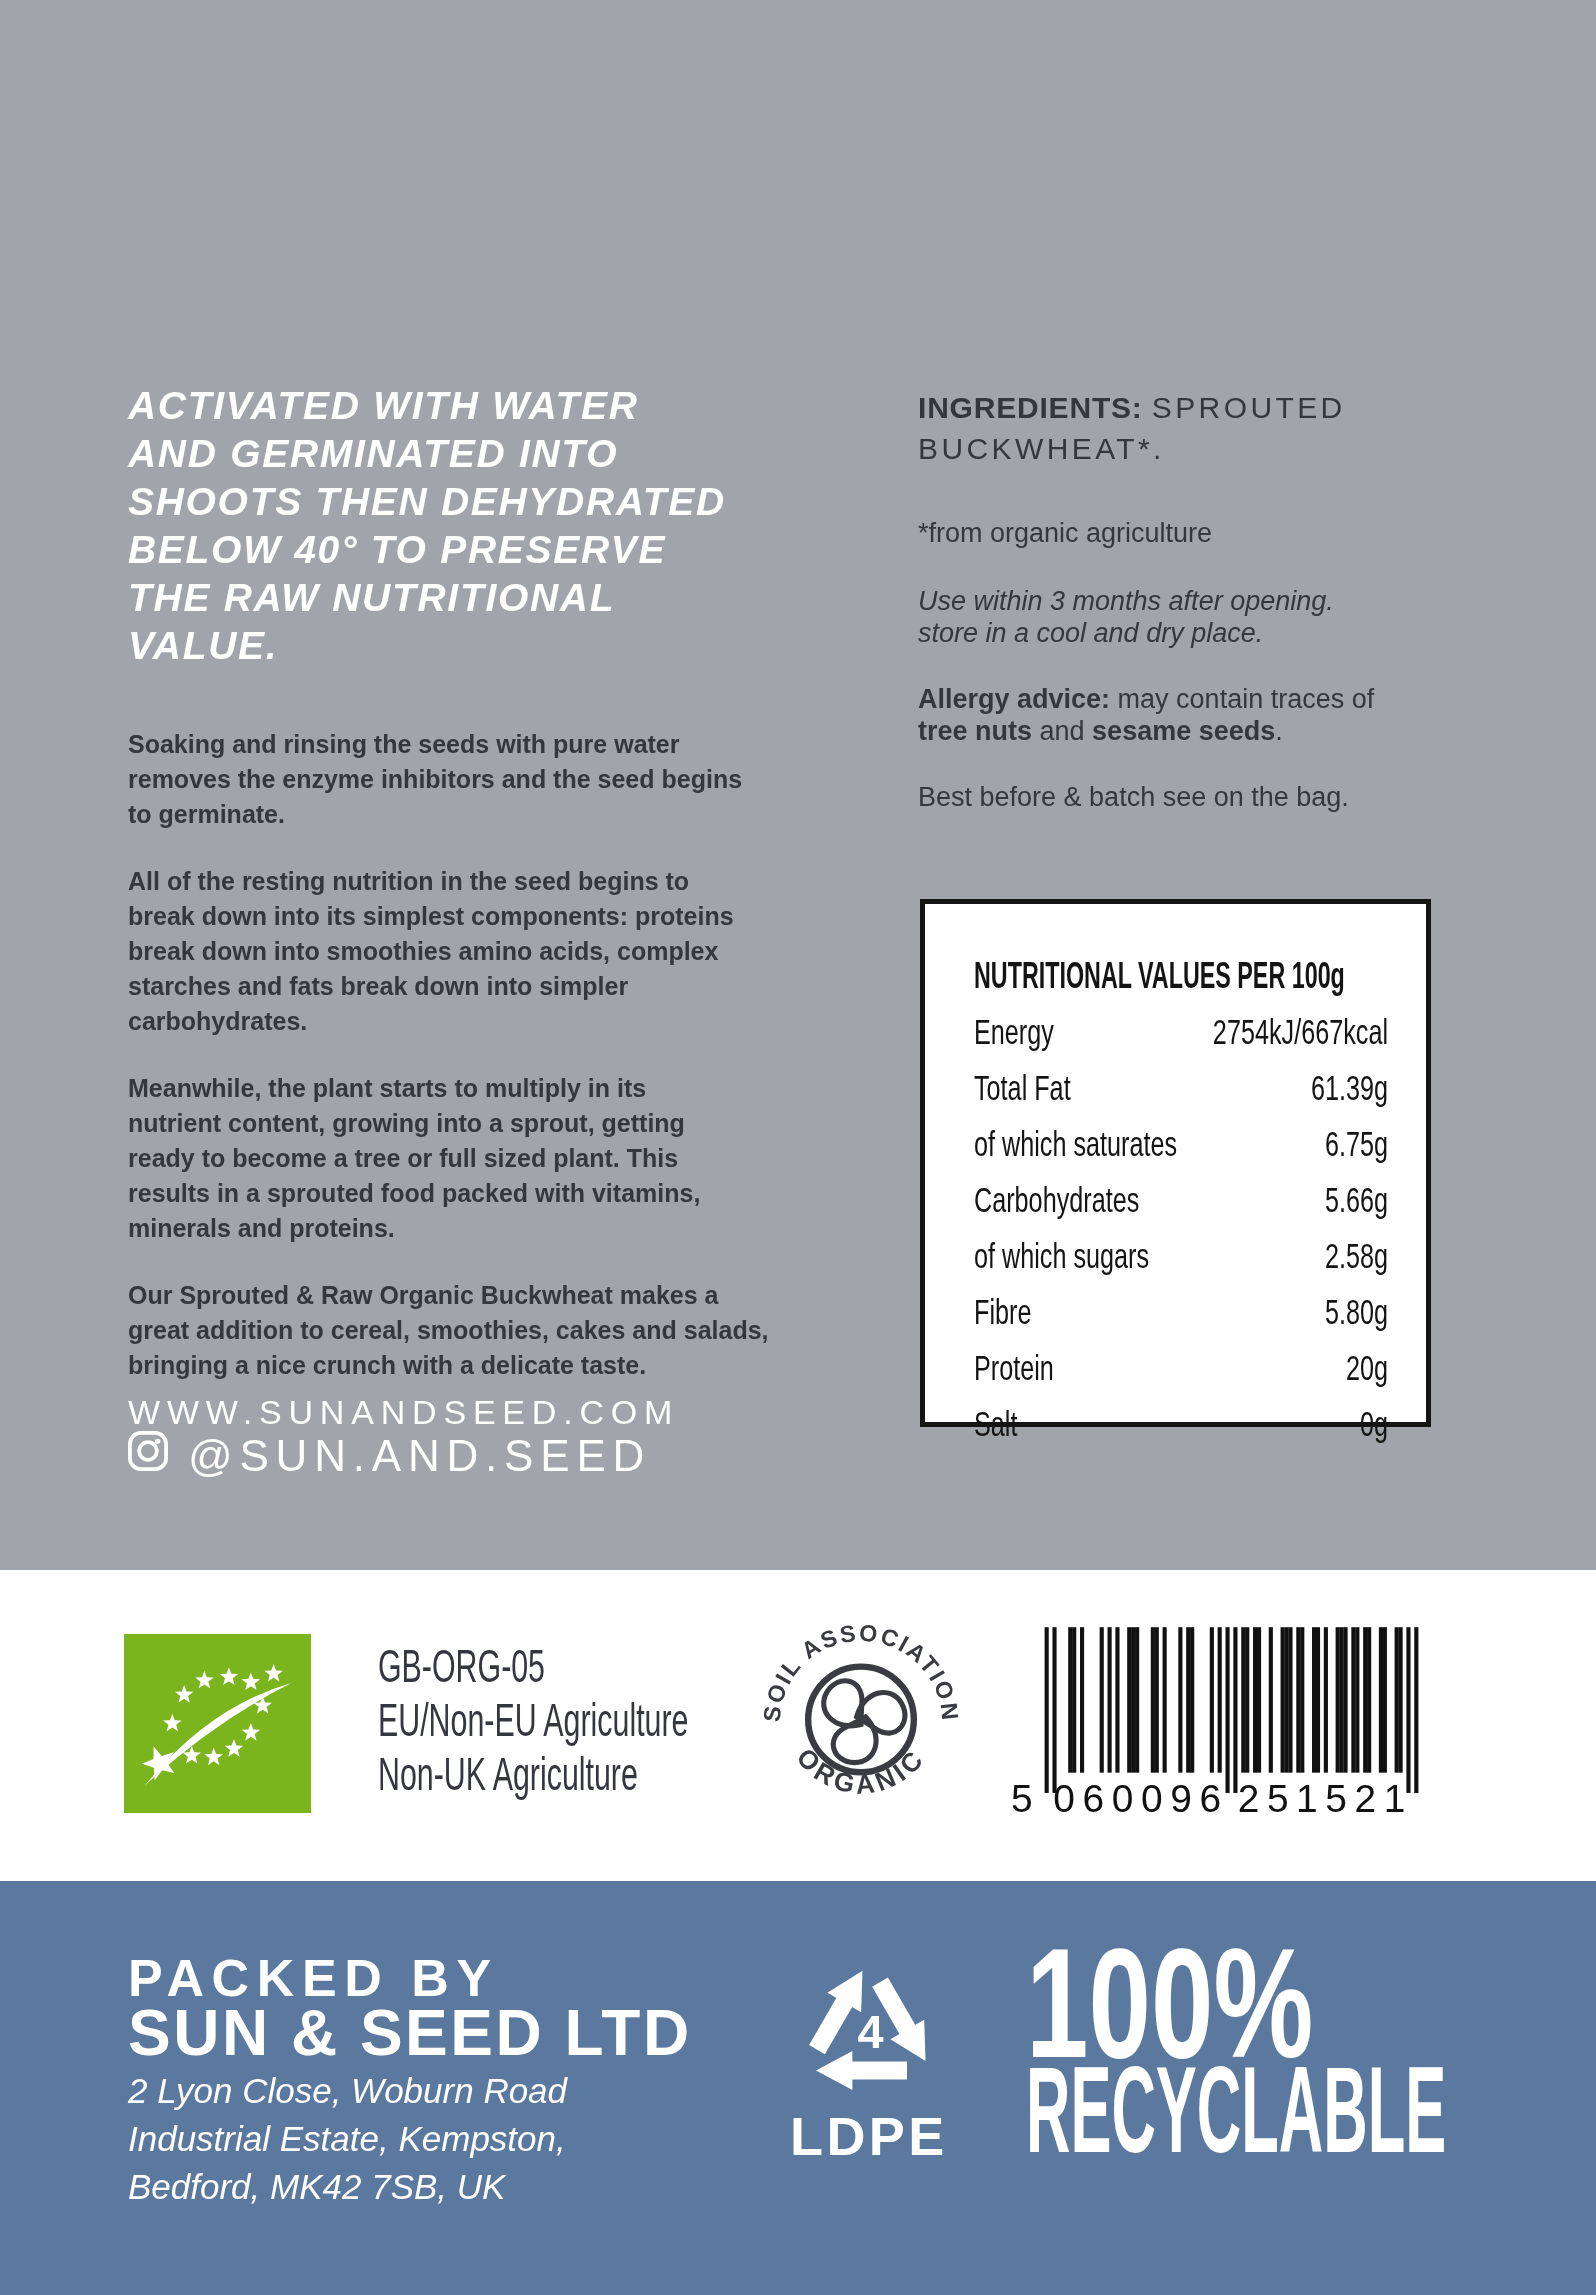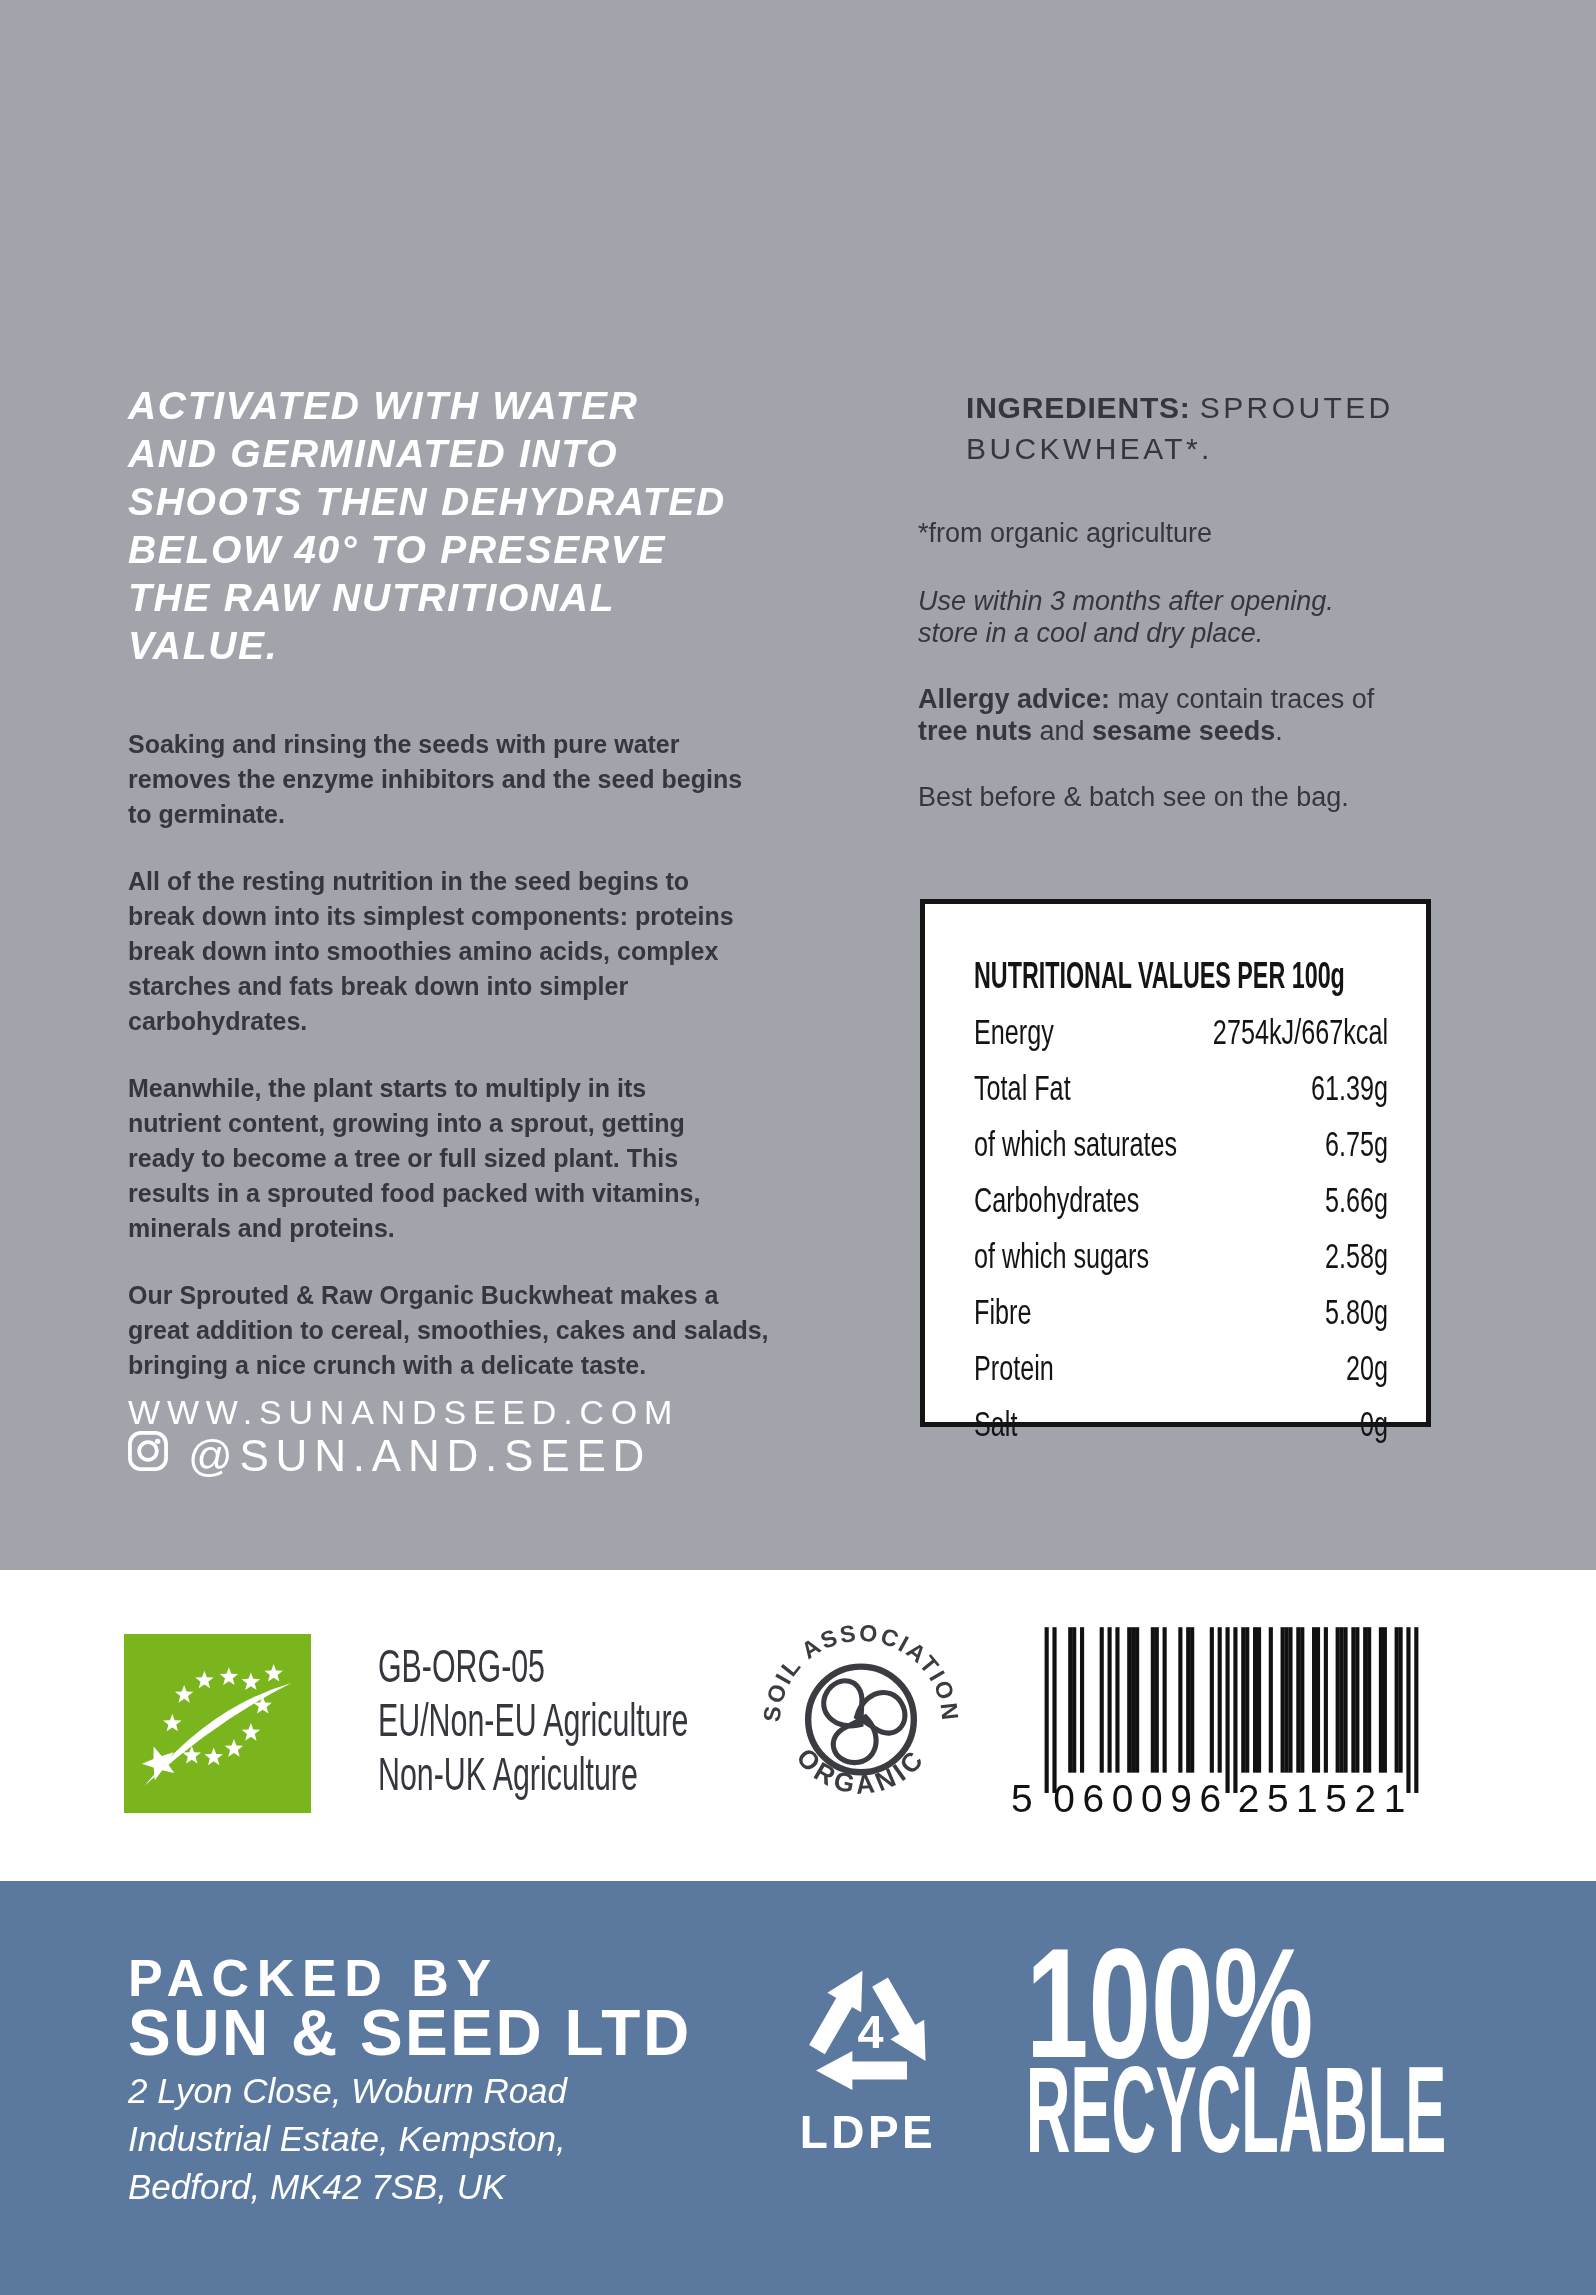--- a/index.html
+++ b/index.html
@@ -18,21 +18,21 @@
   
   .headline { left:128px; top:382px; width:701px; color:#fff; font-weight:700;
               font-size:39px; line-height:48px; letter-spacing:1.7px; }
   .body-copy { left:128px; top:727px; width:701px; font-size:25px; line-height:35px; }
   .body-copy p { margin-bottom:32px; white-space:pre-line;font-weight:bold; }
   .website { left:128px; top:1392px; color:#fff; font-size:34px; letter-spacing:6.8px; line-height:41px; }
   .insta-icon { left:127px; top:1430px; width:42px; height:42px; }
   .insta-handle { left:188px; top:1435px; color:#fff; font-size:44px; letter-spacing:6.8px; line-height:41px; }
 
   
-  .ingredients { left:918px; top:387px; width:507px; font-size:30px; line-height:41px; letter-spacing:0.8px;margin-left:48px; }
+  .ingredients { left:918px; top:387px; width:507px; font-size:30px; line-height:41px; letter-spacing:0.8px; }
   .ingredients .lbl { font-weight:700; }
   .ingredients .val { letter-spacing:3.4px; }
   .organic-note { left:918px; top:517px; width:507px; font-size:27px; line-height:32px; }
   .storage { left:918px; top:585px; width:507px; font-size:27px; line-height:32px; }
   .allergy { left:918px; top:683px; width:510px; font-size:27px; line-height:32px; }
   .allergy b { font-weight:700; }
   .best-before { left:918px; top:781px; width:524px; font-size:27px; line-height:32px; }
 
   
   .nut-box { left:920px; top:899px; width:511px; height:528px; background:#fff;
@@ -50,21 +50,21 @@
   .barcode { left:1004px; top:1622px; width:433px; height:199px; }
 
   
   .packed-by { left:128px; top:1952px; color:#fff; font-weight:700; font-size:52px;
                line-height:52px; letter-spacing:7.6px; }
   .company { left:128px; top:1999px; color:#fff; font-weight:700; font-size:64px;
              line-height:68px; letter-spacing:2.5px; }
   .address { left:128px; top:2067px; color:#fff; font-size:35px; line-height:48px; }
   .recycle-svg { left:790px; top:1952px; width:156px; height:146px; }
   .ldpe { left:790px; top:2105px; width:156px; text-align:center; color:#fff;
-          font-weight:700; font-size:46px; letter-spacing:3.4px; }
+          font-weight:700; font-size:54px; letter-spacing:3.4px; }
   .pct100 { left:1026px; top:1925px; color:#fff; font-weight:700; font-size:156px;
             line-height:156px; transform:scaleX(0.72); }
   .recyclable { left:1026px; top:2048px; color:#fff; font-weight:700; font-size:123px;
                 line-height:123px; transform:scaleX(0.50); }
 </style>
 </head>
 <body>
 
 <div class="page">
 

